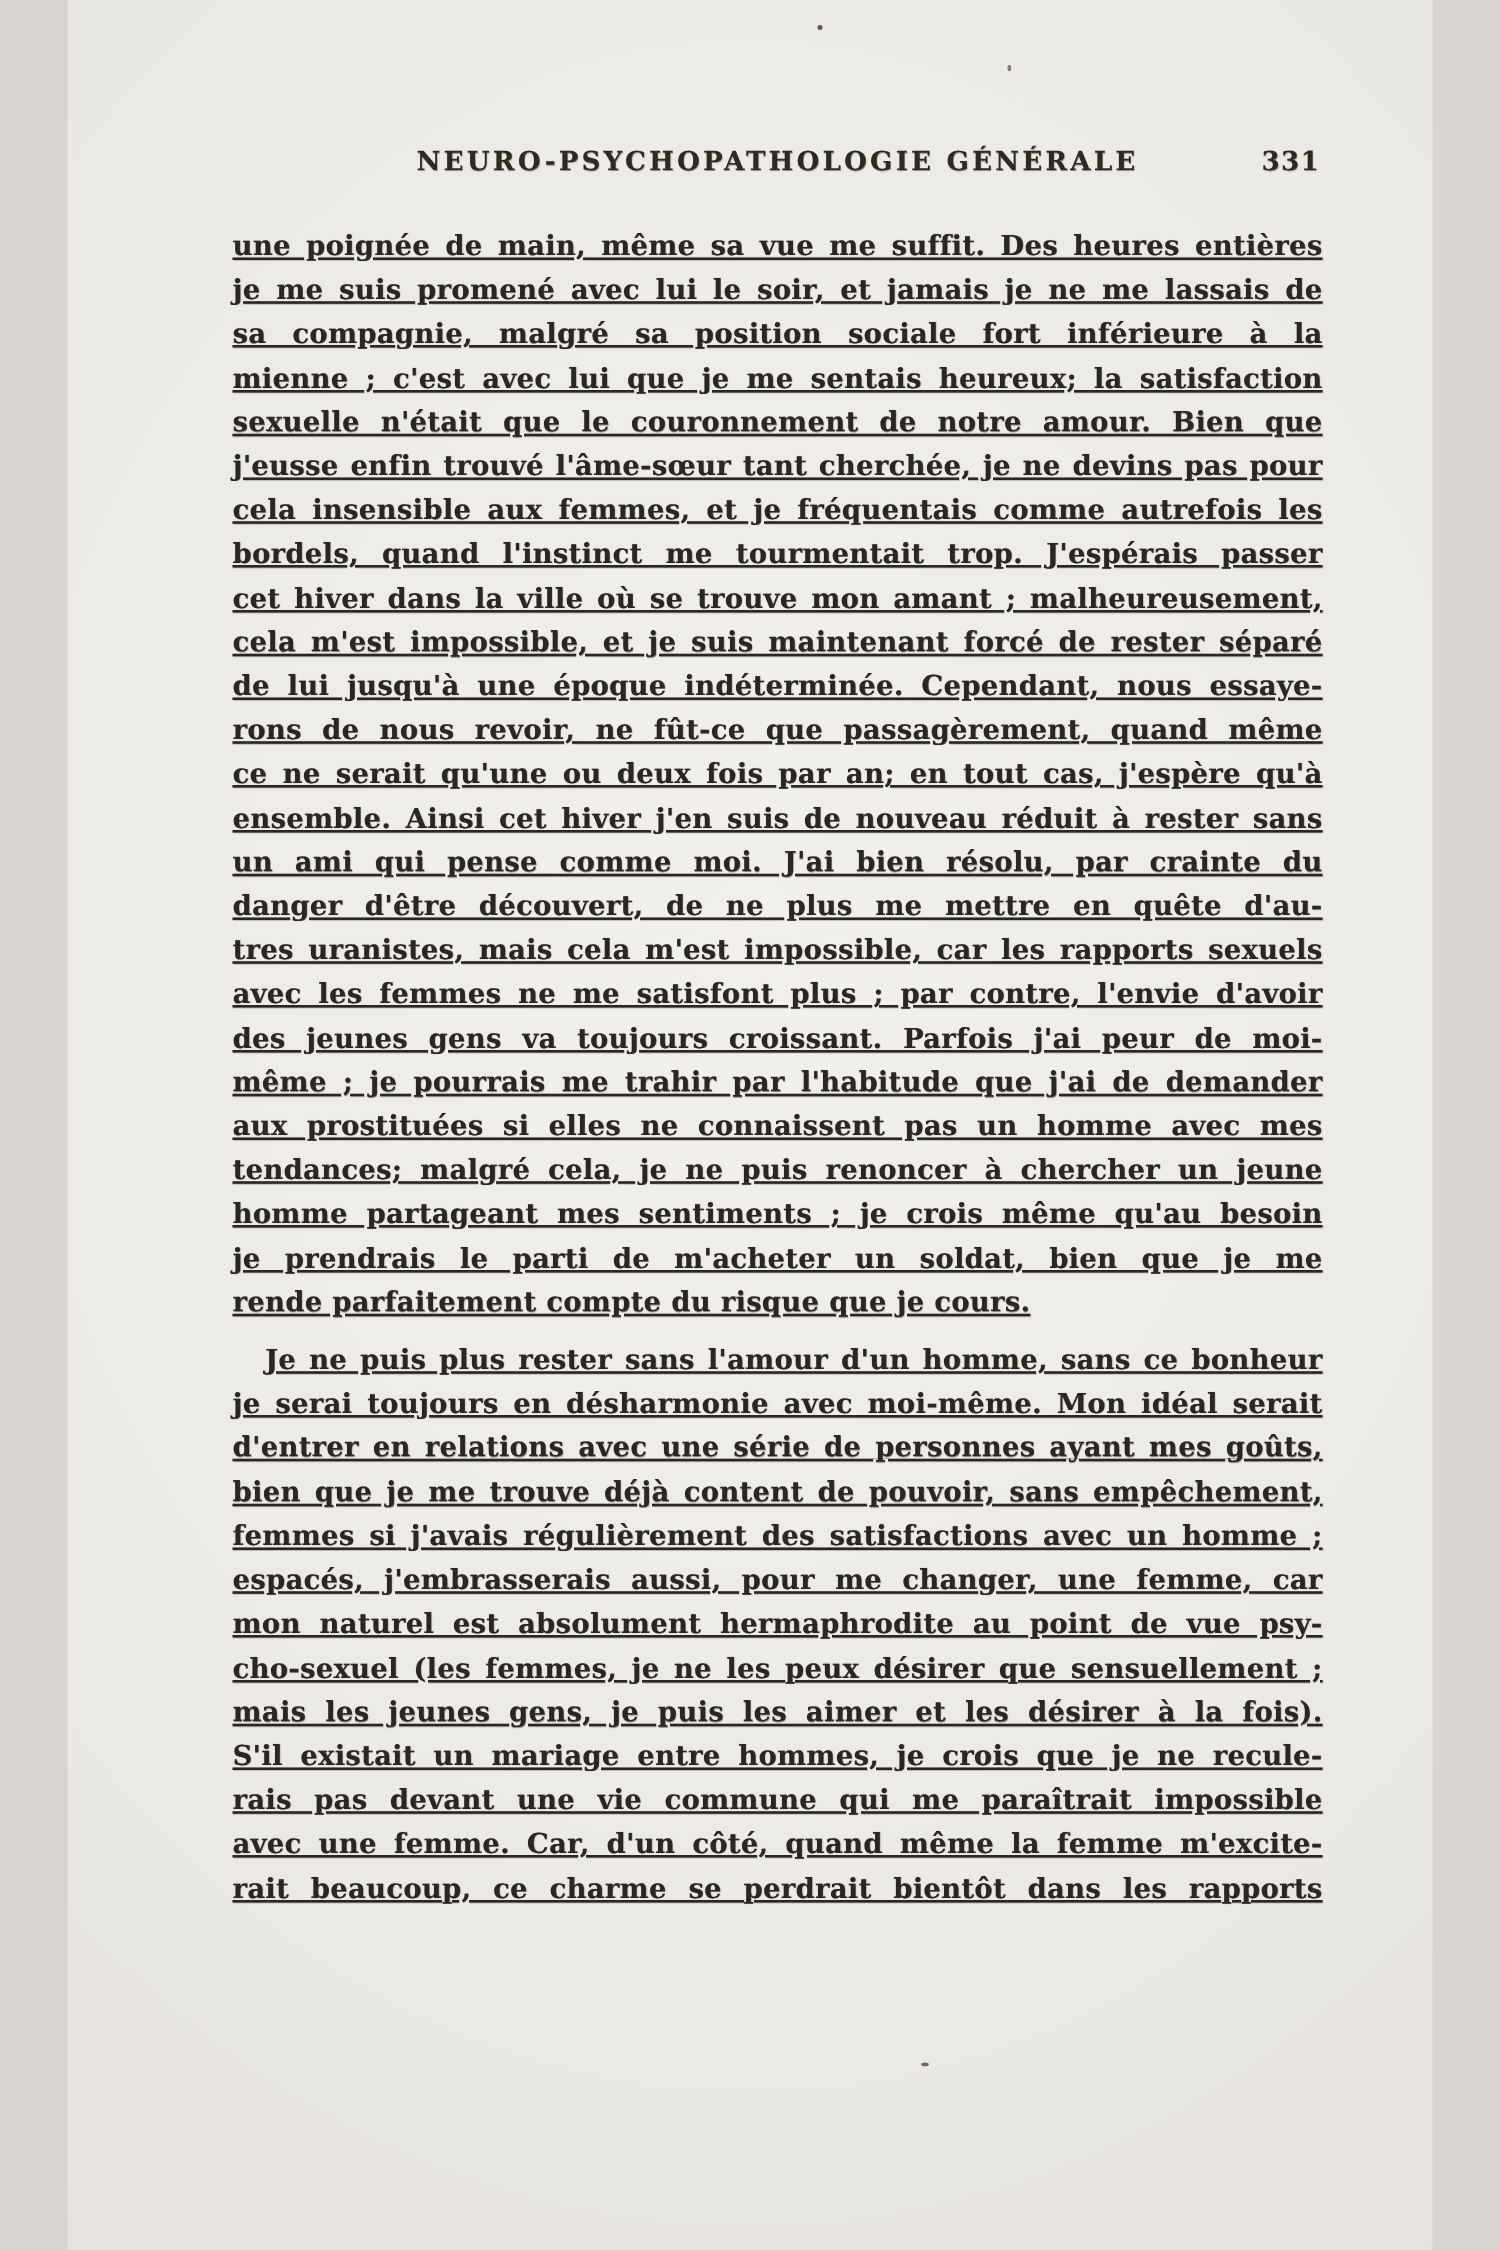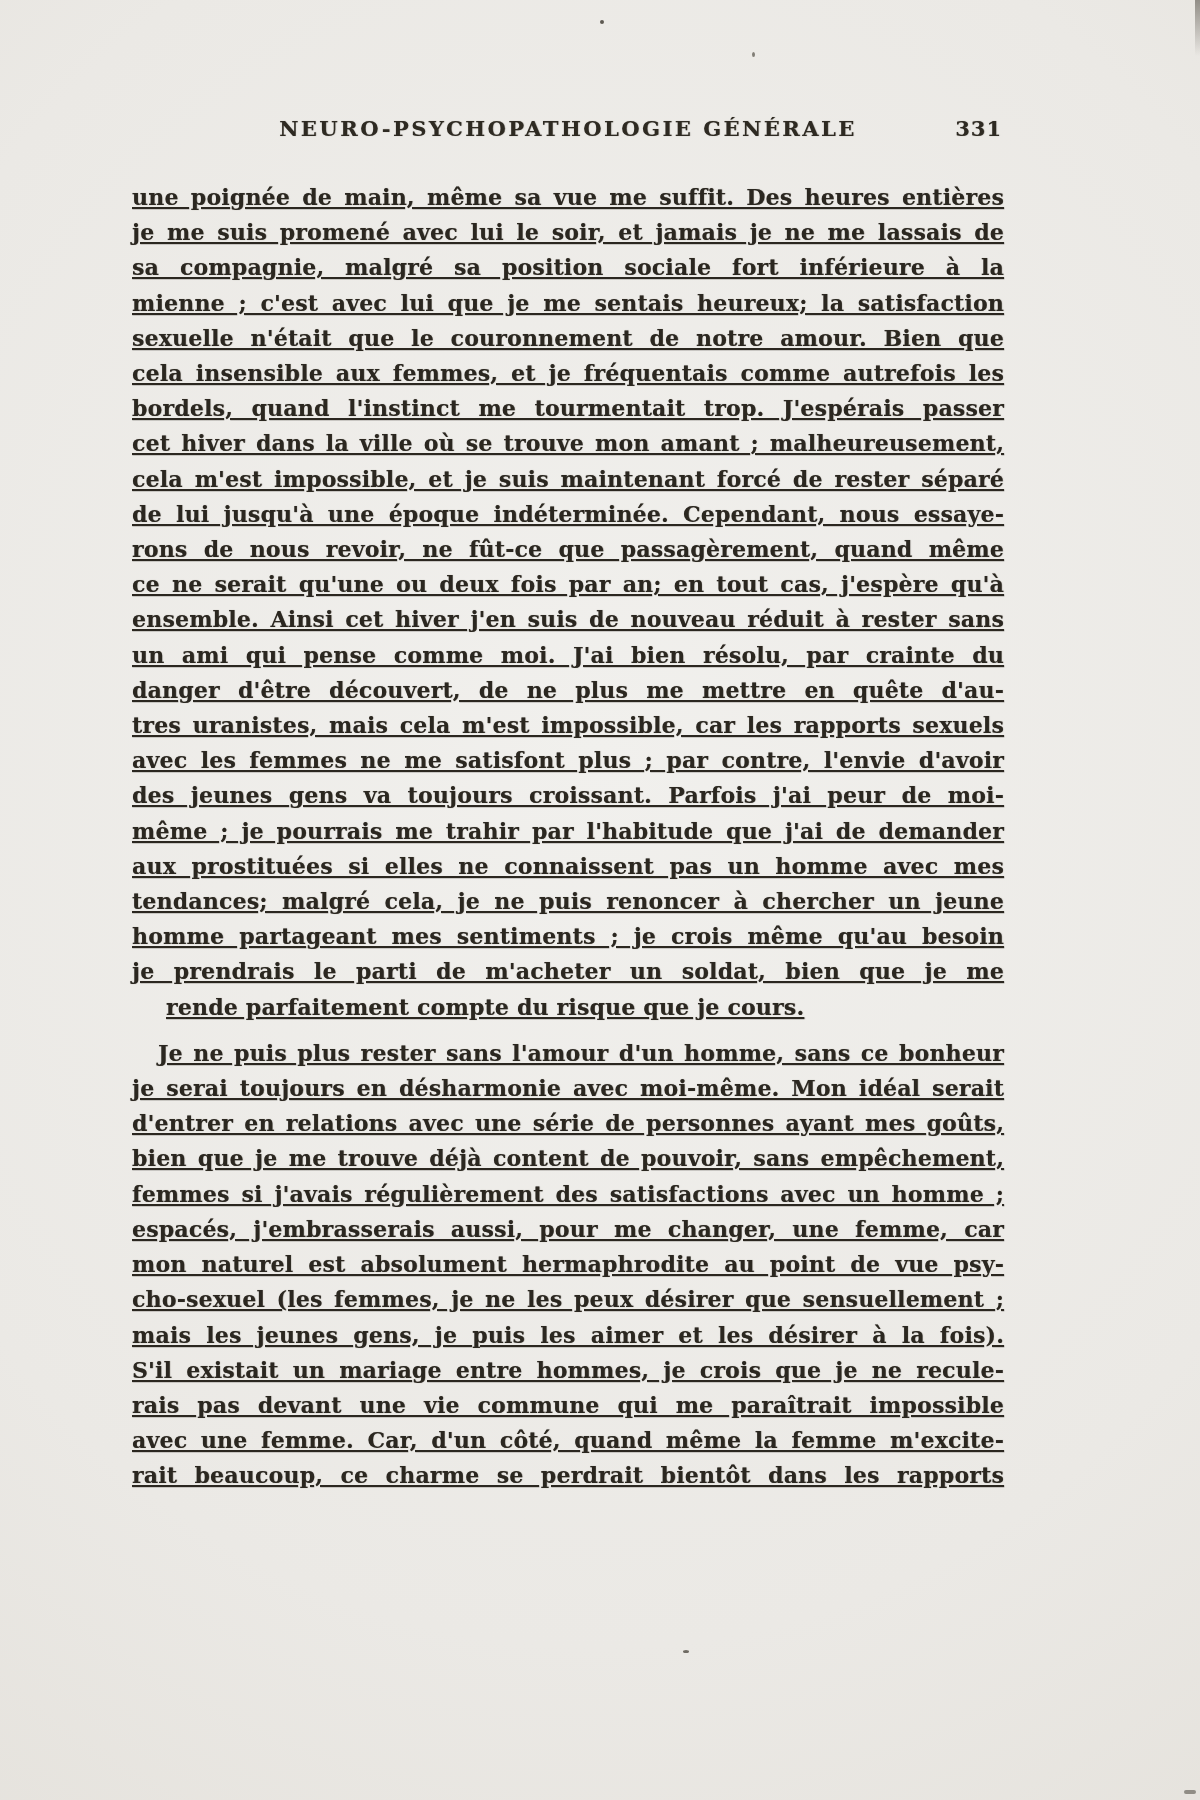--- a/index.html
+++ b/index.html
@@ -2,21 +2,21 @@
 <html><head>
 <meta charset="utf-8">
 <style>
   html, body {
     margin: 0;
     padding: 0;
     background: #d8d5d0;
   }
   .scan {
     position: relative;
-    width: 1200px;
+    width: 1092px;
     height: 1800px;
     margin: 0 auto;
     overflow: hidden;
     background:
       radial-gradient(ellipse 120% 90% at 50% 42%, #f1f0ed 0%, #ebe9e5 55%, #e4e1db 85%, #dcd8d1 100%);
     font-family: "DejaVu Serif", "Liberation Serif", serif;
     color: #2a261f;
   }
   .page-header {
     position: absolute;
@@ -49,21 +49,20 @@
     color: #2b2720;
     text-shadow: 0.35px 0.35px 0.7px rgba(44,38,30,0.55);
     text-decoration: underline;
   }
   .line {
     text-align: justify;
     text-align-last: justify;
   }
   .line.no-justify {
     text-align-last: left;
-    margin-left: 34px;
   }
   .paragraph.indent .line:first-child {
     text-indent: 26px;
     margin-top: 11px;
   }
   
   .artifact {
     position: absolute;
     background: #3a352c;
     border-radius: 50%;
@@ -92,20 +91,21 @@
     <span class="page-number">331</span>
   </div>
 
   <div class="text-block">
       <div class="paragraph">
         <div class="line">une poignée de main, même sa vue me suffit. Des heures entières</div>
         <div class="line">je me suis promené avec lui le soir, et jamais je ne me lassais de</div>
         <div class="line">sa compagnie, malgré sa position sociale fort inférieure à la</div>
         <div class="line">mienne ; c'est avec lui que je me sentais heureux; la satisfaction</div>
         <div class="line">sexuelle n'était que le couronnement de notre amour. Bien que</div>
+        <div class="line">j'eusse enfin trouvé l'âme-sœur tant cherchée, je ne devins pas pour</div>
         <div class="line">cela insensible aux femmes, et je fréquentais comme autrefois les</div>
         <div class="line">bordels, quand l'instinct me tourmentait trop. J'espérais passer</div>
         <div class="line">cet hiver dans la ville où se trouve mon amant ; malheureusement,</div>
         <div class="line">cela m'est impossible, et je suis maintenant forcé de rester séparé</div>
         <div class="line">de lui jusqu'à une époque indéterminée. Cependant, nous essaye-</div>
         <div class="line">rons de nous revoir, ne fût-ce que passagèrement, quand même</div>
         <div class="line">ce ne serait qu'une ou deux fois par an; en tout cas, j'espère qu'à</div>
         <div class="line">ensemble. Ainsi cet hiver j'en suis de nouveau réduit à rester sans</div>
         <div class="line">un ami qui pense comme moi. J'ai bien résolu, par crainte du</div>
         <div class="line">danger d'être découvert, de ne plus me mettre en quête d'au-</div>

